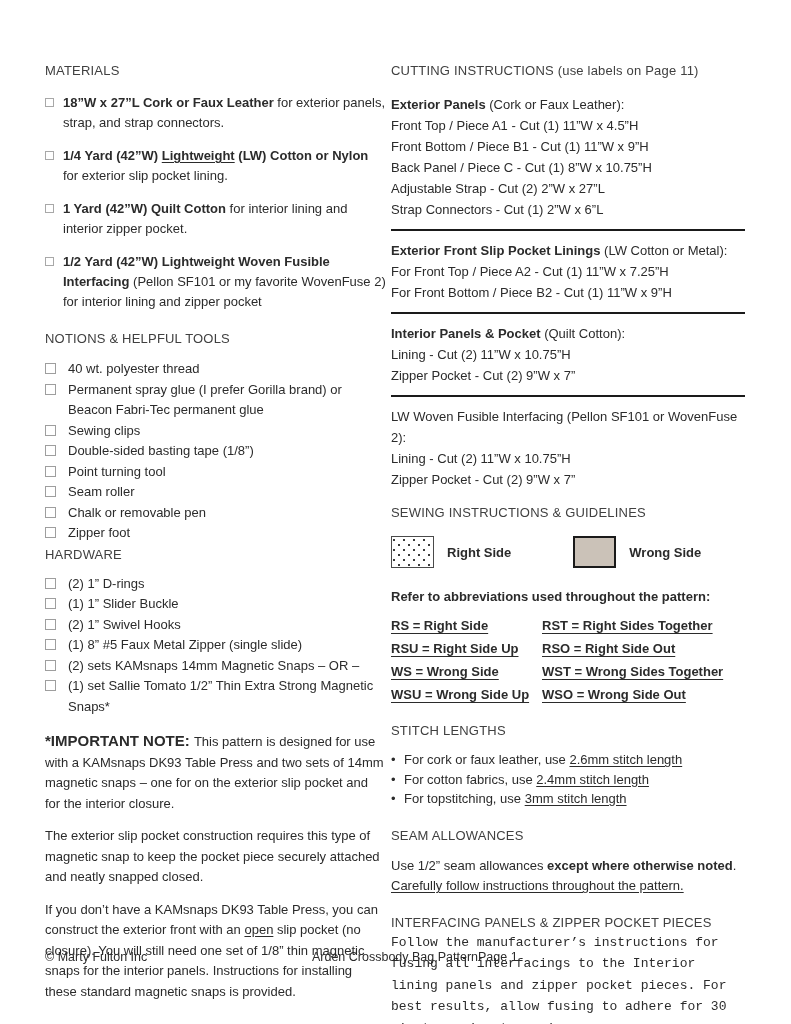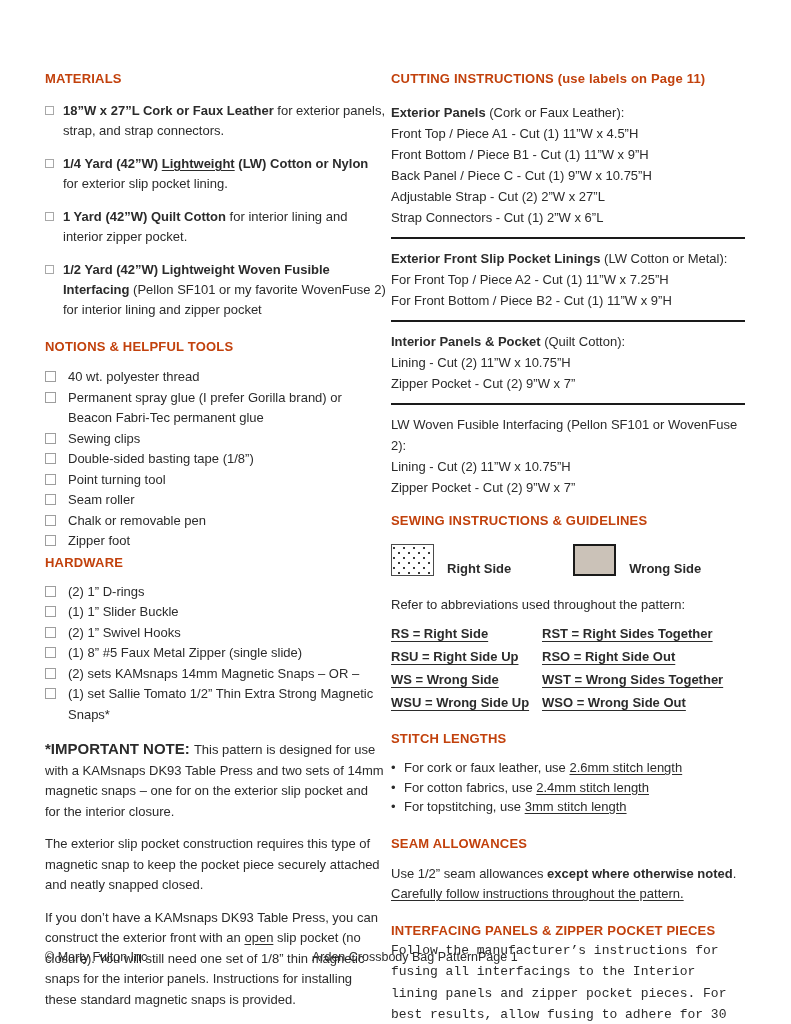--- a/index.html
+++ b/index.html
@@ -12,21 +12,21 @@
     color:#2b2b2b;
     font-size:13px;
     box-sizing:border-box;
     padding:55px 46px 0 45px;
     overflow:hidden;
   }
   .cols{display:flex;justify-content:space-between;align-items:flex-start;}
   .col-left{width:341px;}
   .col-right{width:354px;}
 
-  .hdg{font-size:13px;font-weight:bold;color:#c2410c;margin:16px 0 15px 0;letter-spacing:.2px;}
+  .hdg{font-size:13px;font-weight:normal;color:#404040;margin:8px 0 15px 0;letter-spacing:.2px;}
   .b{font-weight:bold;}
   .u{text-decoration:underline;text-underline-offset:2px;}
   .big{font-weight:bold;font-size:15px;}
 
   
   .mat-item{display:flex;gap:9px;margin-bottom:13px;line-height:20px;}
   .cb{flex:0 0 auto;width:7px;height:7px;border:1px solid #a8a8a8;margin-top:5px;background:#fff;}
   .mat-text{flex:1 1 auto;}
 
   
@@ -40,33 +40,33 @@
   .para{margin:14px 0 0;line-height:20.5px;}
   .para + .para{margin-top:12px;}
 
   
   .hdg-cutting{margin-bottom:16px;}
   .cut-title{line-height:21px;}
   .cut-line{line-height:21px;}
   .rule{border:none;border-top:2px solid #1a1a1a;margin:9px 0 9px;height:0;}
 
   .hdg-sewing{margin-top:15px;margin-bottom:16px;}
-  .legend{display:flex;align-items:flex-end;margin:0 0 19px;}
+  .legend{display:flex;align-items:center;margin:0 0 19px;}
   .swatch{width:43px;height:32px;box-sizing:border-box;flex:0 0 auto;}
   .swatch-dotted{
     border:1px solid #4a4a4a;background-color:#fff;
     background-image:radial-gradient(circle,#3a3a3a 1px,transparent 1.4px),
                      radial-gradient(circle,#3a3a3a 1px,transparent 1.4px);
     background-size:10px 10px;background-position:2px 3px,7px 8px;
   }
   .swatch-solid{border:2px solid #1a1a1a;}
   .legend-label{font-weight:bold;margin-left:13px;}
   .legend-gap{width:62px;flex:0 0 auto;}
 
-  .abbrev-intro{font-weight:normal;margin:0 0 12px;line-height:20px;}
+  .abbrev-intro{font-weight:bold;margin:0 0 12px;line-height:20px;}
   .abbrev{display:grid;grid-template-columns:151px 1fr;row-gap:10px;margin:0;}
   .ab{font-weight:bold;text-decoration:underline;text-underline-offset:3px;line-height:13px;white-space:nowrap;}
 
   .hdg-stitch{margin-top:22px;margin-bottom:12px;}
   .bullet-item{position:relative;padding-left:13px;line-height:19.5px;}
   .bullet-item::before{content:"\2022";position:absolute;left:0;}
 
   .hdg-seam{margin-top:19px;margin-bottom:13px;}
   .seam-para{margin:0;line-height:20.5px;}
 
@@ -177,21 +177,21 @@
       <p class="para"><span>If you don’t have a KAMsnaps DK93 Table Press, you can construct the exterior front with an </span><span class="u">open</span><span> slip pocket (no closure). You will still need one set of 1/8” thin magnetic snaps for the interior panels. Instructions for installing these standard magnetic snaps is provided.</span></p>
     </div>
 
     <div class="col-right">
       <div class="hdg hdg-cutting">CUTTING INSTRUCTIONS (use labels on Page 11)</div>
       <div>
           <div class="cut-group">
             <div class="cut-title"><span class="b">Exterior Panels</span><span> (Cork or Faux Leather):</span></div>
             <div class="cut-line">Front Top / Piece A1 - Cut (1) 11”W x 4.5”H</div>
             <div class="cut-line">Front Bottom / Piece B1 - Cut (1) 11”W x 9”H</div>
-            <div class="cut-line">Back Panel / Piece C - Cut (1) 9”W x 10.75”H</div>
+            <div class="cut-line">Back Panel / Piece C - Cut (1) 8”W x 10.75”H</div>
             <div class="cut-line">Adjustable Strap - Cut (2) 2”W x 27”L</div>
             <div class="cut-line">Strap Connectors - Cut (1) 2”W x 6”L</div>
           </div>
           <div class="rule"></div>
           <div class="cut-group">
             <div class="cut-title"><span class="b">Exterior Front Slip Pocket Linings</span><span> (LW Cotton or Metal):</span></div>
             <div class="cut-line">For Front Top / Piece A2 - Cut (1) 11”W x 7.25”H</div>
             <div class="cut-line">For Front Bottom / Piece B2 - Cut (1) 11”W x 9”H</div>
           </div>
           <div class="rule"></div>

